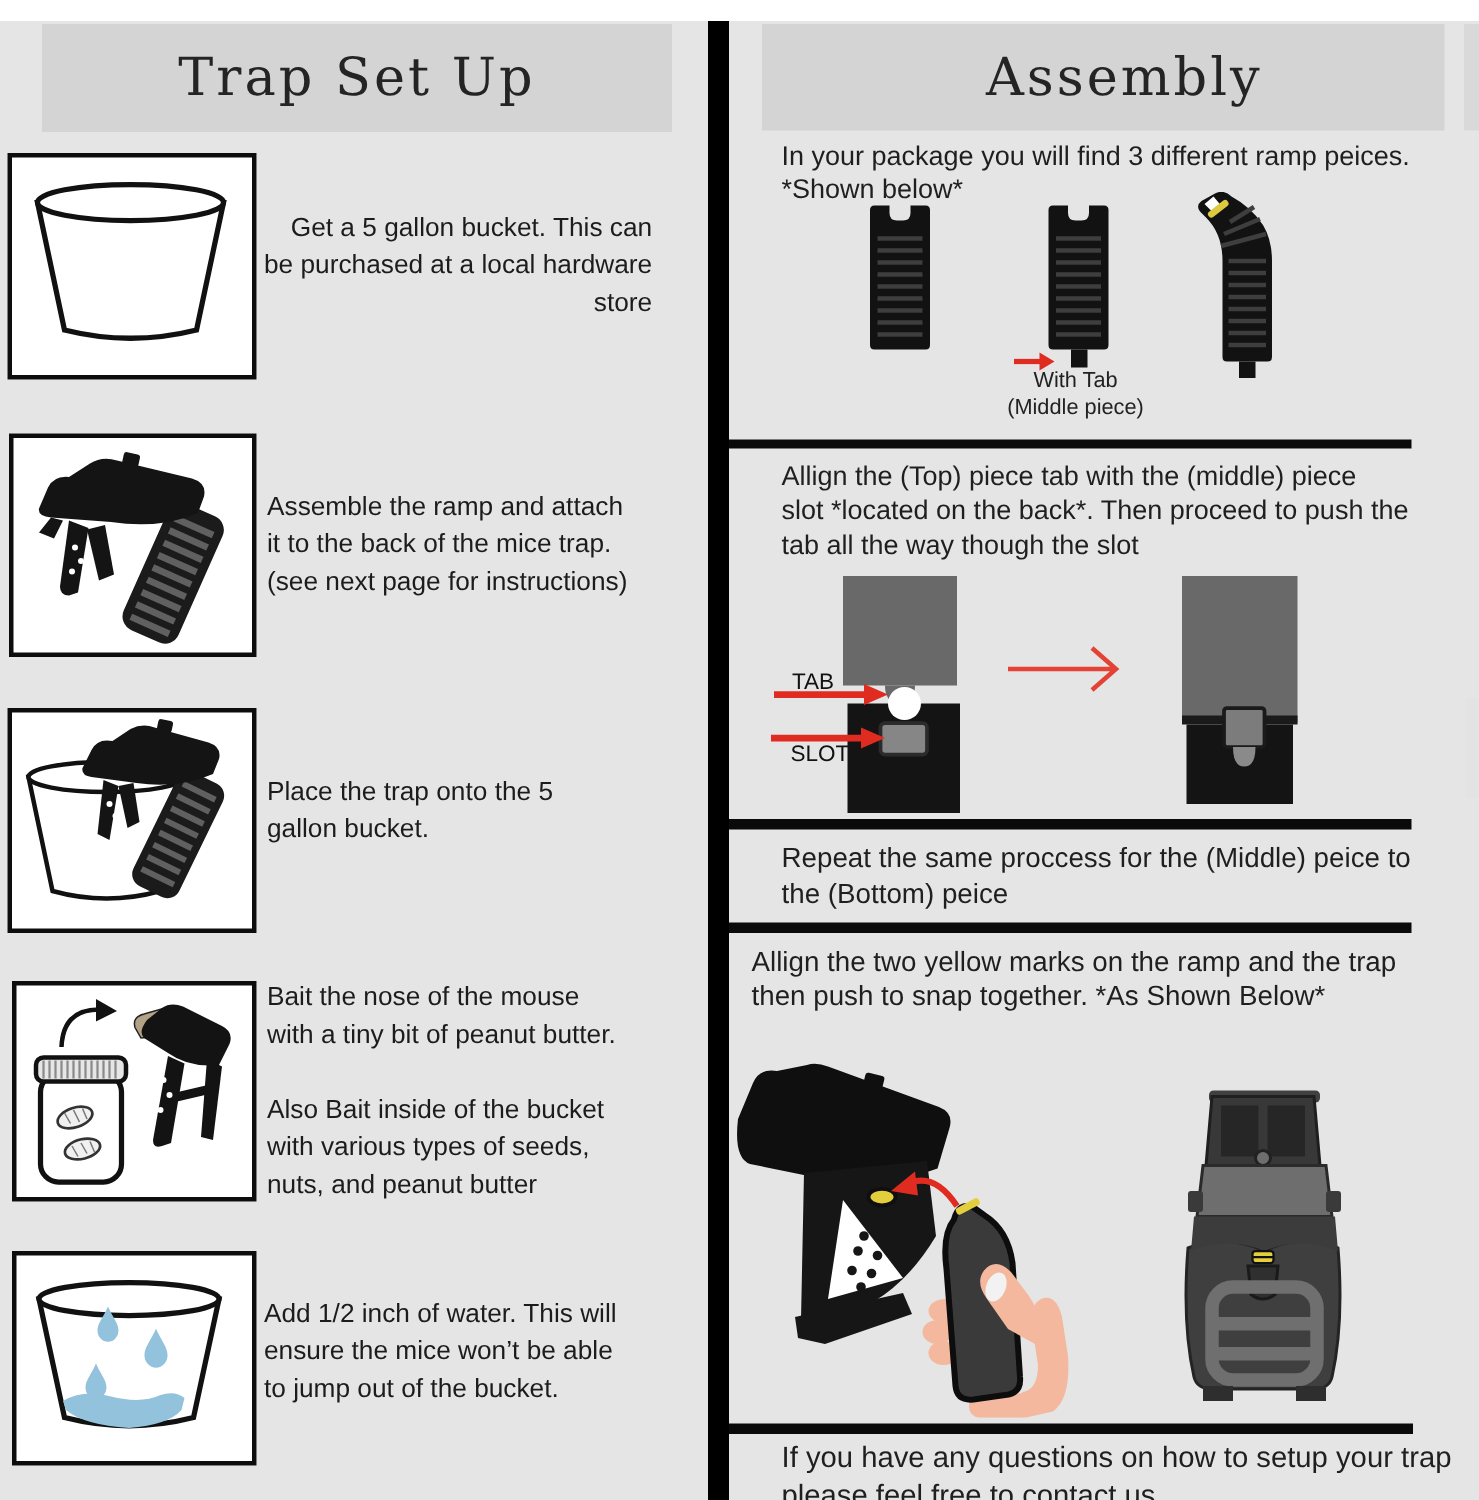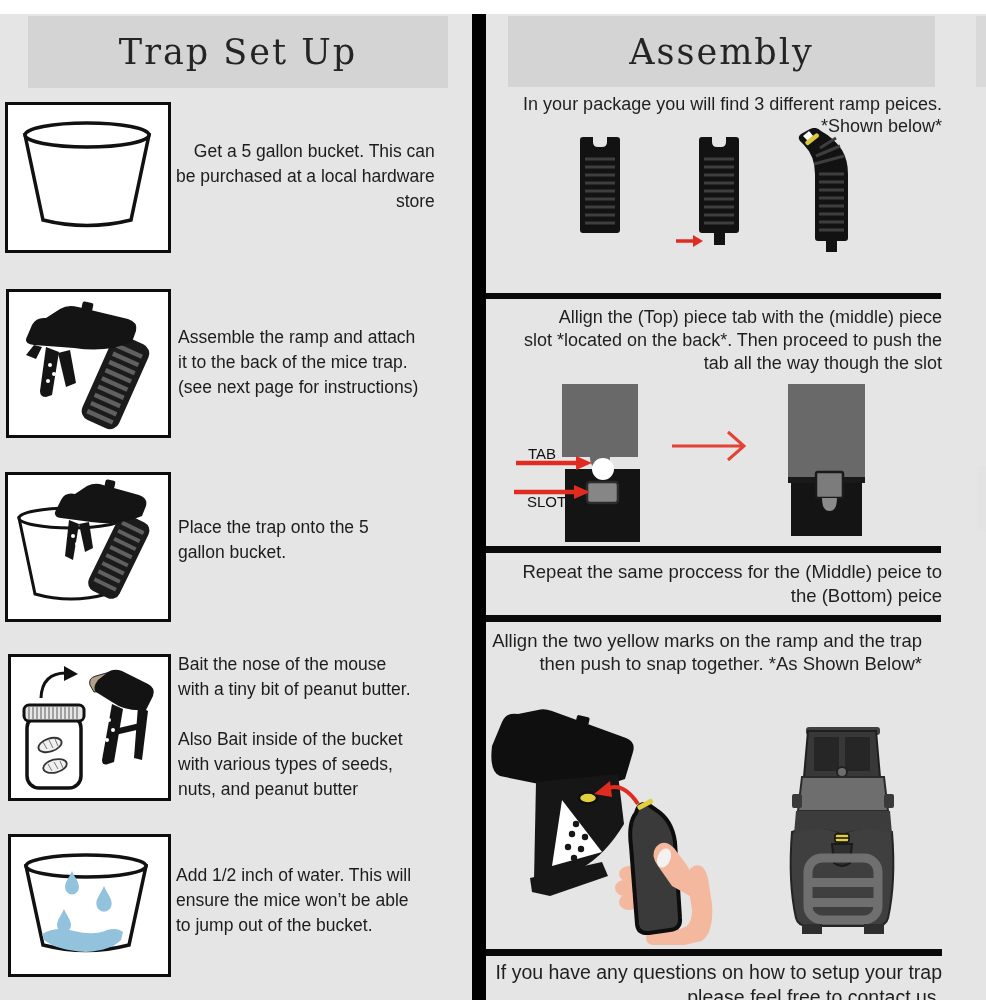--- a/index.html
+++ b/index.html
@@ -12,21 +12,21 @@
     position:absolute;background:#d4d4d4;display:flex;align-items:center;justify-content:center;
     font-family:"DejaVu Serif", serif;font-size:35px;letter-spacing:2px;color:#242424;
   }
   .divider{position:absolute;left:472px;top:0;width:14px;height:1000px;background:#000;}
   .step-box{
     position:absolute;border:3px solid #0d0d0d;background:#fff;
     display:flex;align-items:center;justify-content:center;
   }
   .step-text{position:absolute;font-size:17.5px;line-height:25px;color:#1c1c1c;}
   .line{white-space:nowrap;}
-  .rc-center{position:absolute;text-align:right;}
+  .rc-center{position:absolute;text-align:left;padding-left:35px;}
   .intro-text{font-size:18px;line-height:22px;}
   .align-text{font-size:18px;line-height:23px;}
   .repeat-text{font-size:18.5px;line-height:24px;}
   .snap-text{font-size:18.5px;line-height:23px;}
   .contact-text{font-size:19.5px;line-height:25px;}
   .piece-label{position:absolute;text-align:center;font-size:14.5px;line-height:18px;color:#222;}
   .hr-line{position:absolute;background:#0a0a0a;}
   .sliver{position:absolute;}
 </style>
 </head>
@@ -178,21 +178,21 @@
     </svg>
   </div>
   <div class="step-text" style="left:176px;top:849px;">
     <div class="line">Add 1/2 inch of water. This will</div>
     <div class="line">ensure the mice won’t be able</div>
     <div class="line">to jump out of the bucket.</div>
   </div>
 
   <div class="divider"></div>
 
-  <div class="col-header" style="left:508px;top:2px;width:427px;height:71px;">
+  <div class="col-header" style="left:508px;top:2px;width:427px;height:71px;padding-left:28px;">
     <span>Assembly</span>
   </div>
   <div class="sliver" style="left:976px;top:2px;width:10px;height:71px;background:#d9d9d9;"></div>
   <div class="sliver" style="left:977px;top:452px;width:9px;height:66px;background:#e3e3e3;"></div>
 
   <div class="rc-center intro-text" style="left:486px;top:79px;width:456px;">
     <div class="line">In your package you will find 3 different ramp peices.</div>
     <div class="line">*Shown below*</div>
   </div>
 
@@ -244,20 +244,24 @@
         <line x1="29" y1="62" x2="54" y2="62"></line>
       <line x1="29" y1="70" x2="54" y2="70"></line>
         <line x1="29" y1="78" x2="54" y2="78"></line>
         <line x1="29" y1="86" x2="54" y2="86"></line>
       <line x1="29" y1="94" x2="54" y2="94"></line>
         <line x1="29" y1="102" x2="54" y2="102"></line>
     </g>
     <rect x="36" y="113" width="11" height="11" fill="#121212"></rect>
   </svg>
 
+  <div class="piece-label" style="left:647px;top:231px;width:140px;">
+    <div class="line">With Tab</div>
+    <div class="line">(Middle piece)</div>
+  </div>
 
   <div class="hr-line" style="left:486px;top:279px;width:455px;height:6px;"></div>
 
   <div class="rc-center align-text" style="left:486px;top:292px;width:456px;">
     <div class="line">Allign the (Top) piece tab with the (middle) piece</div>
     <div class="line">slot *located on the back*. Then proceed to push the</div>
     <div class="line">tab all the way though the slot</div>
   </div>
 
   <svg class="abs" style="left:486px;top:362px;" width="456" height="170" viewBox="0 0 456 170">

